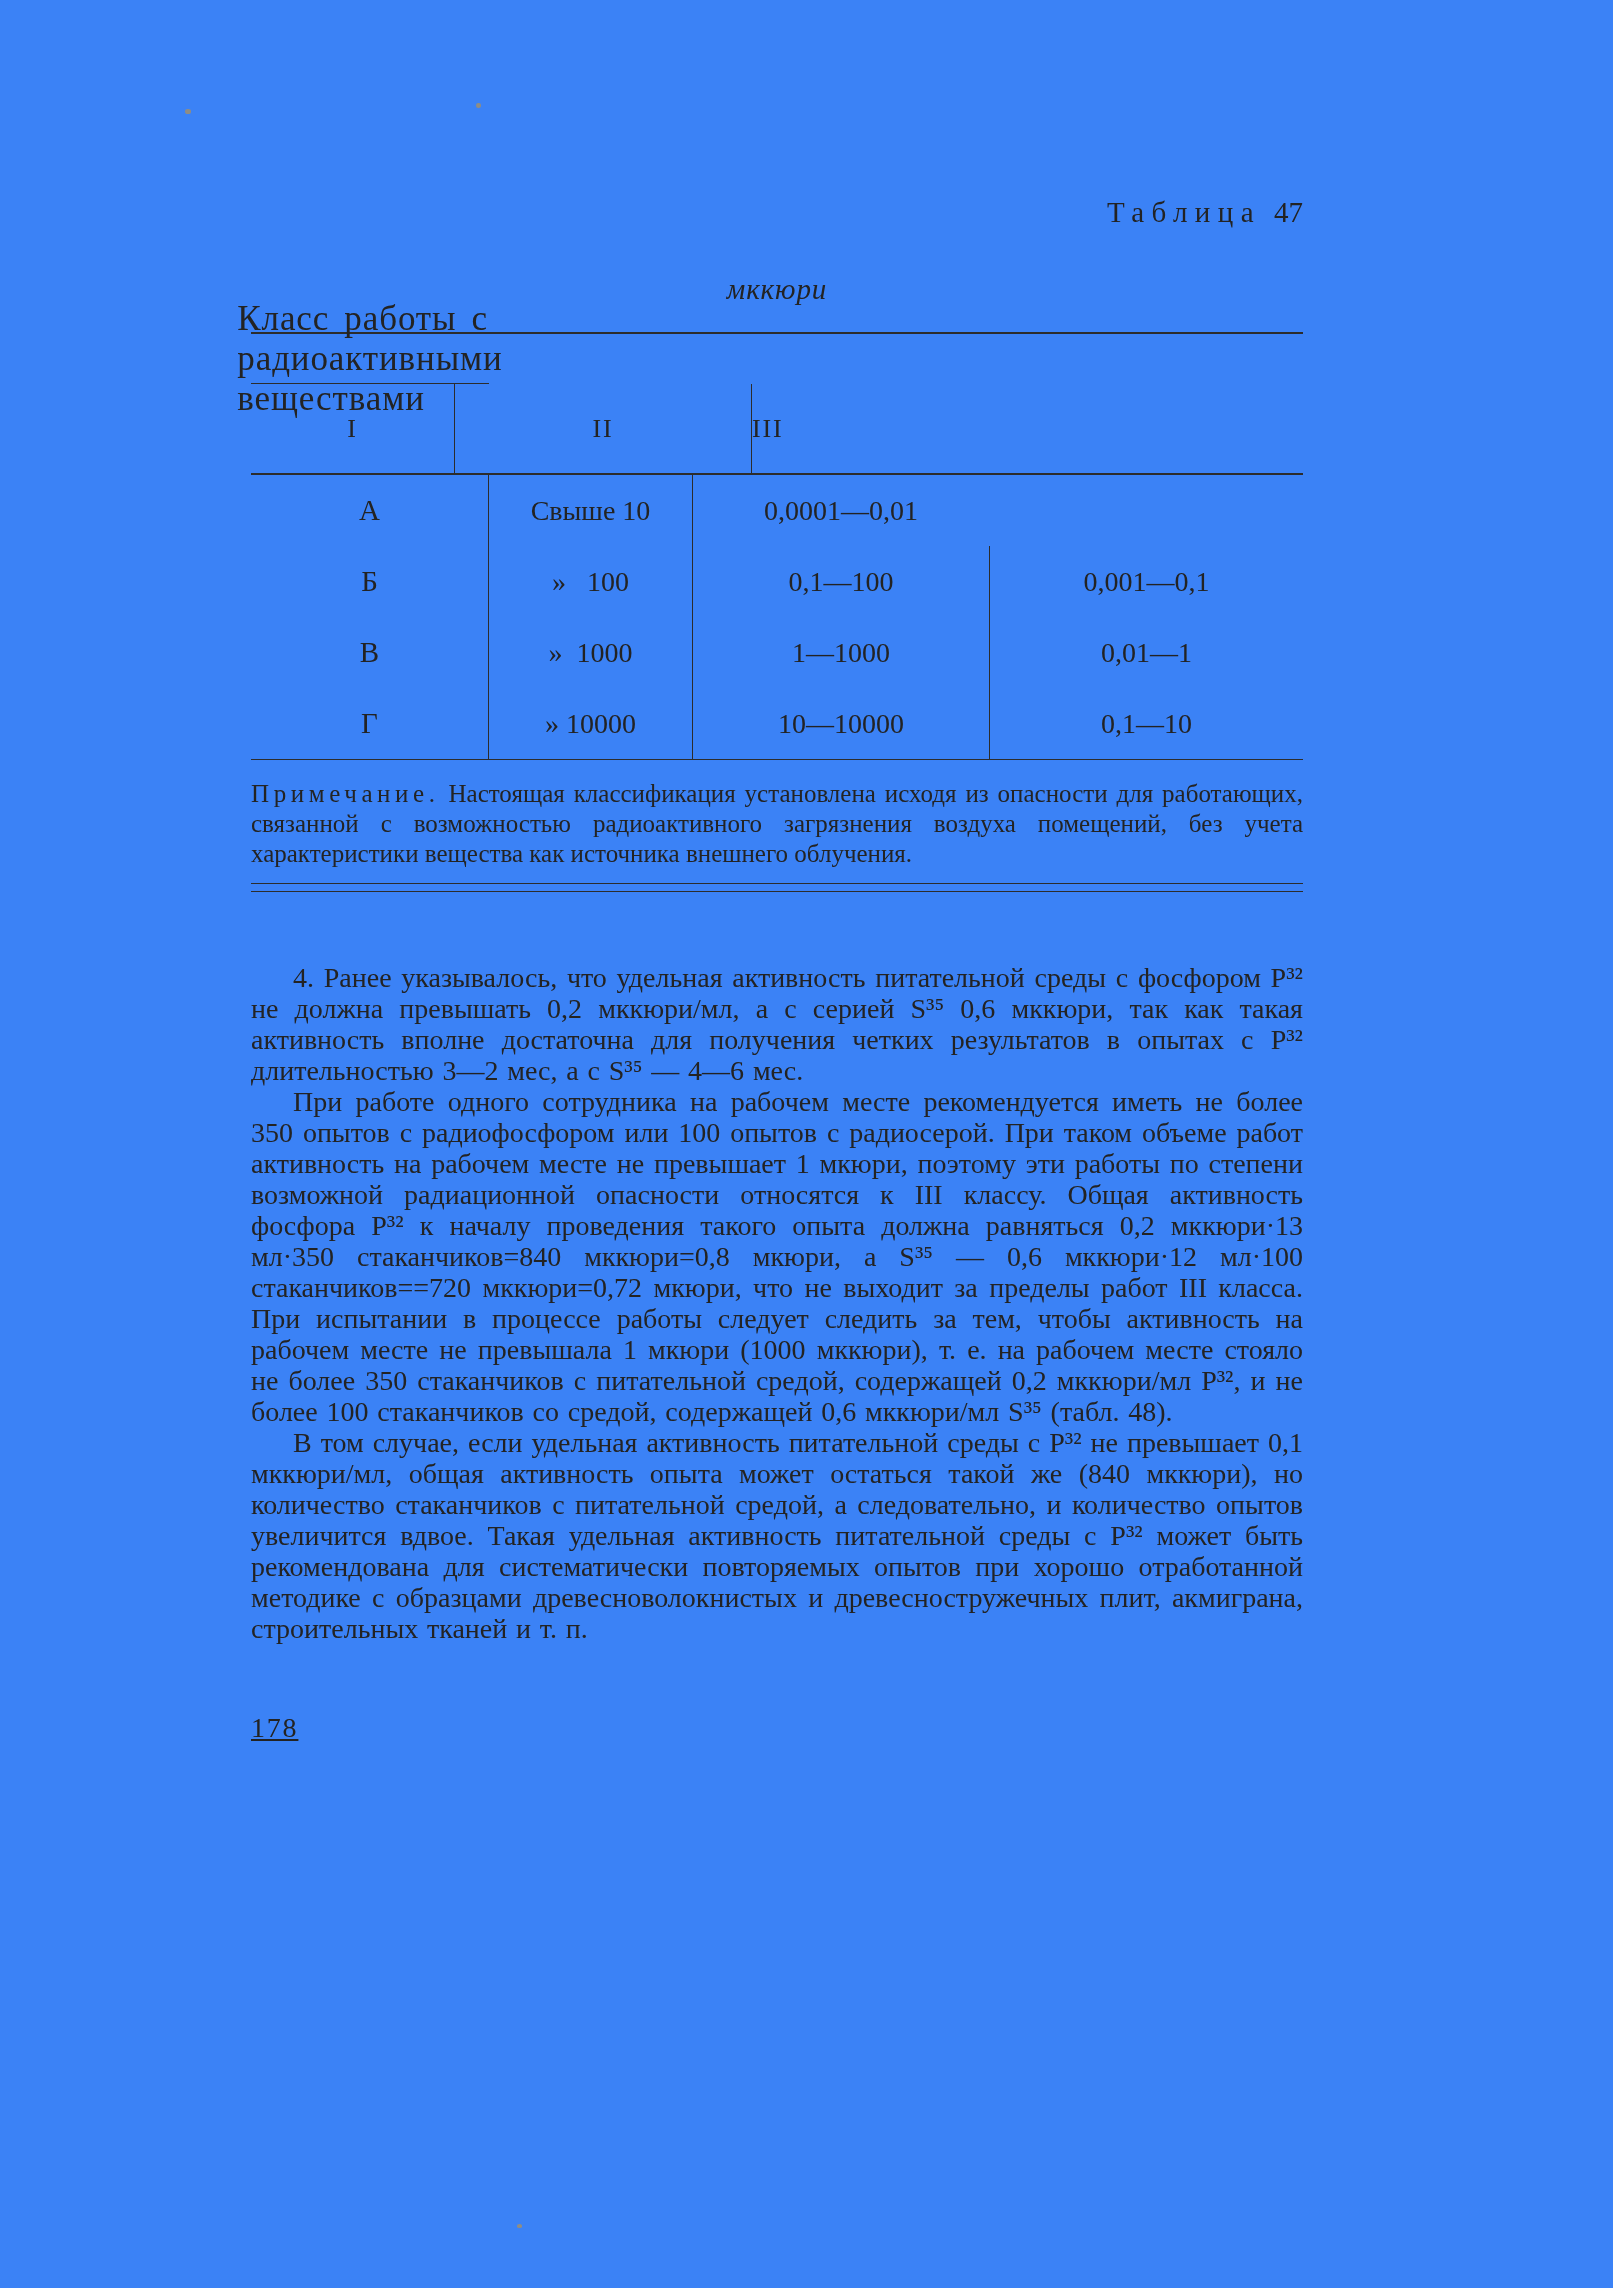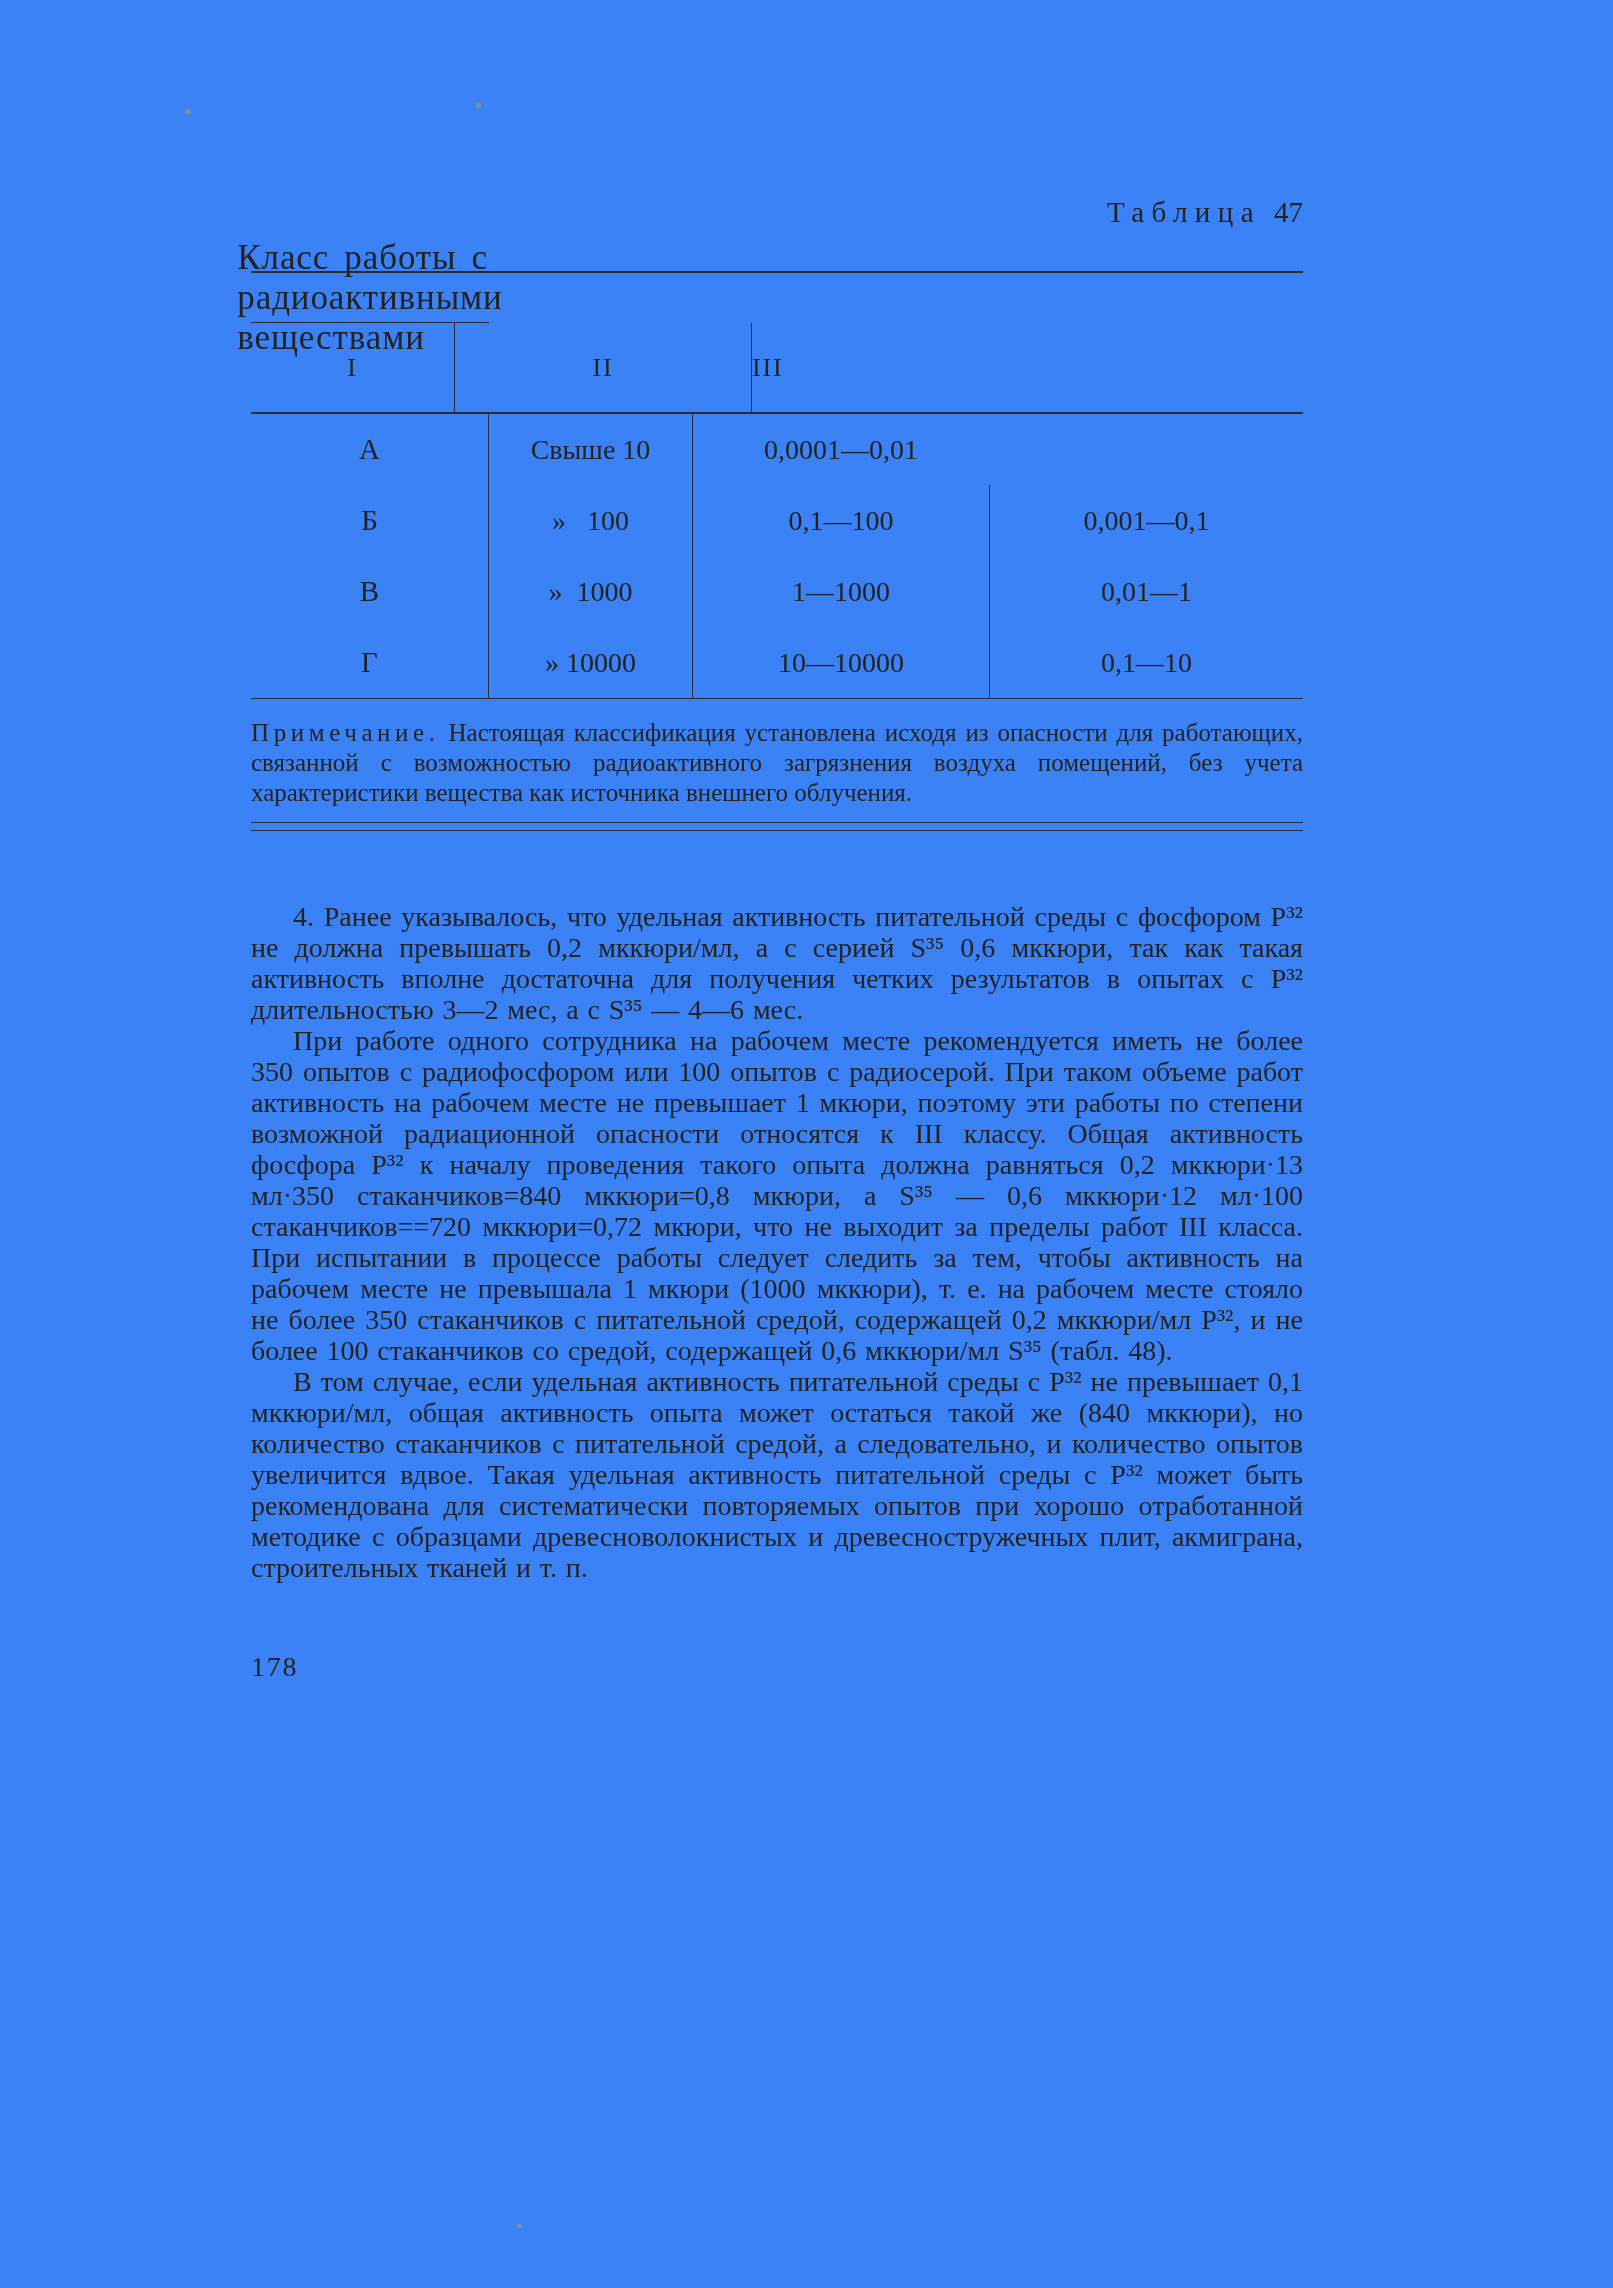--- a/index.html
+++ b/index.html
@@ -111,20 +111,21 @@
     font-size: 28px;
     line-height: 31px;
     text-align: justify;
     text-indent: 42px;
     word-spacing: 1.8px;
   }
   .page-number {
     margin-top: 68px;
     font-size: 28px;
     letter-spacing: 1.8px;
+    text-decoration: underline;
   }
   .speck {
     position: absolute;
     background: #8f8d85;
     border-radius: 50%;
   }
 </style>
 </head>
 <body>
 
@@ -134,20 +135,21 @@
   <div class="speck" style="left:476px; top:103px; width:4.6px; height:4.6px;"></div>
   <div class="speck" style="left:517px; top:2224px; width:4.6px; height:3.7px;"></div>
 
   <div class="content">
 
     <div class="table-label">
       <span class="word">Таблица</span><span class="num">47</span>
     </div>
 
     <div class="table-title">
+      <div>мккюри</div>
     </div>
 
     <div class="tbl">
 
       <div class="tbl-head">
         <div class="right-head">
           <div class="span-head">Класс работы с радиоактивными веществами</div>
           <div class="class-heads">
             <div class="cell">I</div>
             <div class="cell">II</div>

